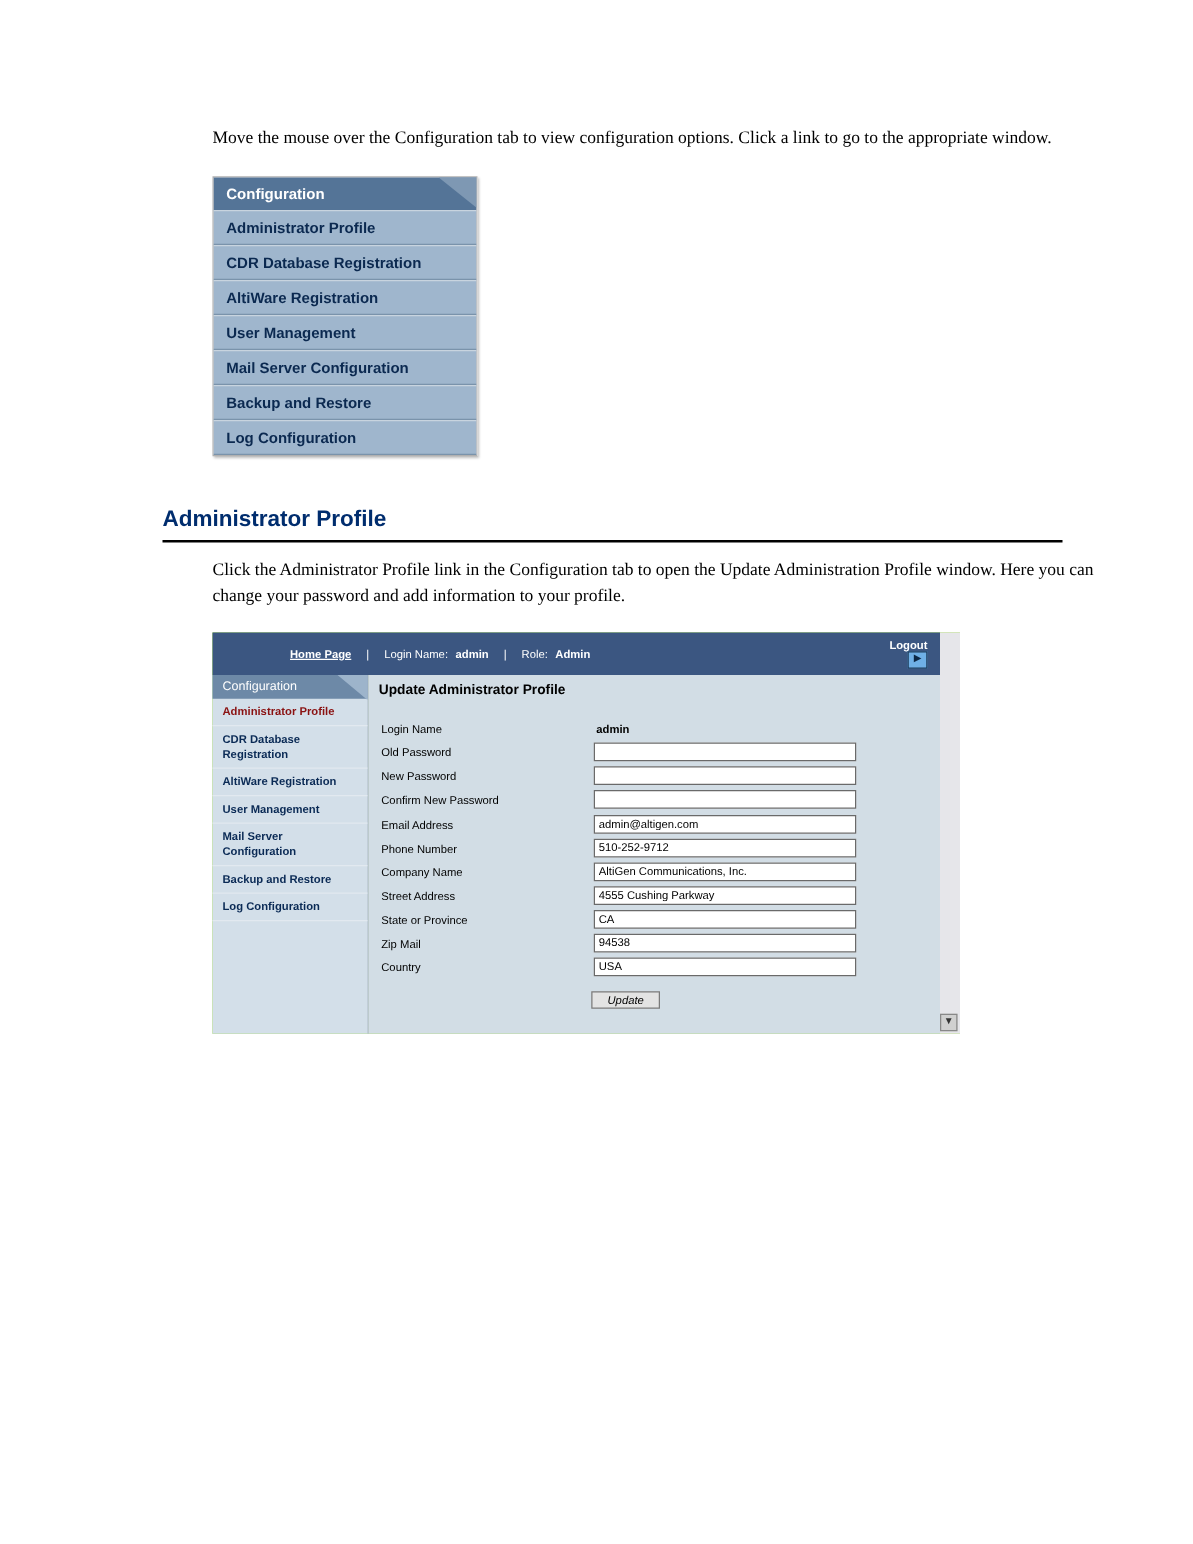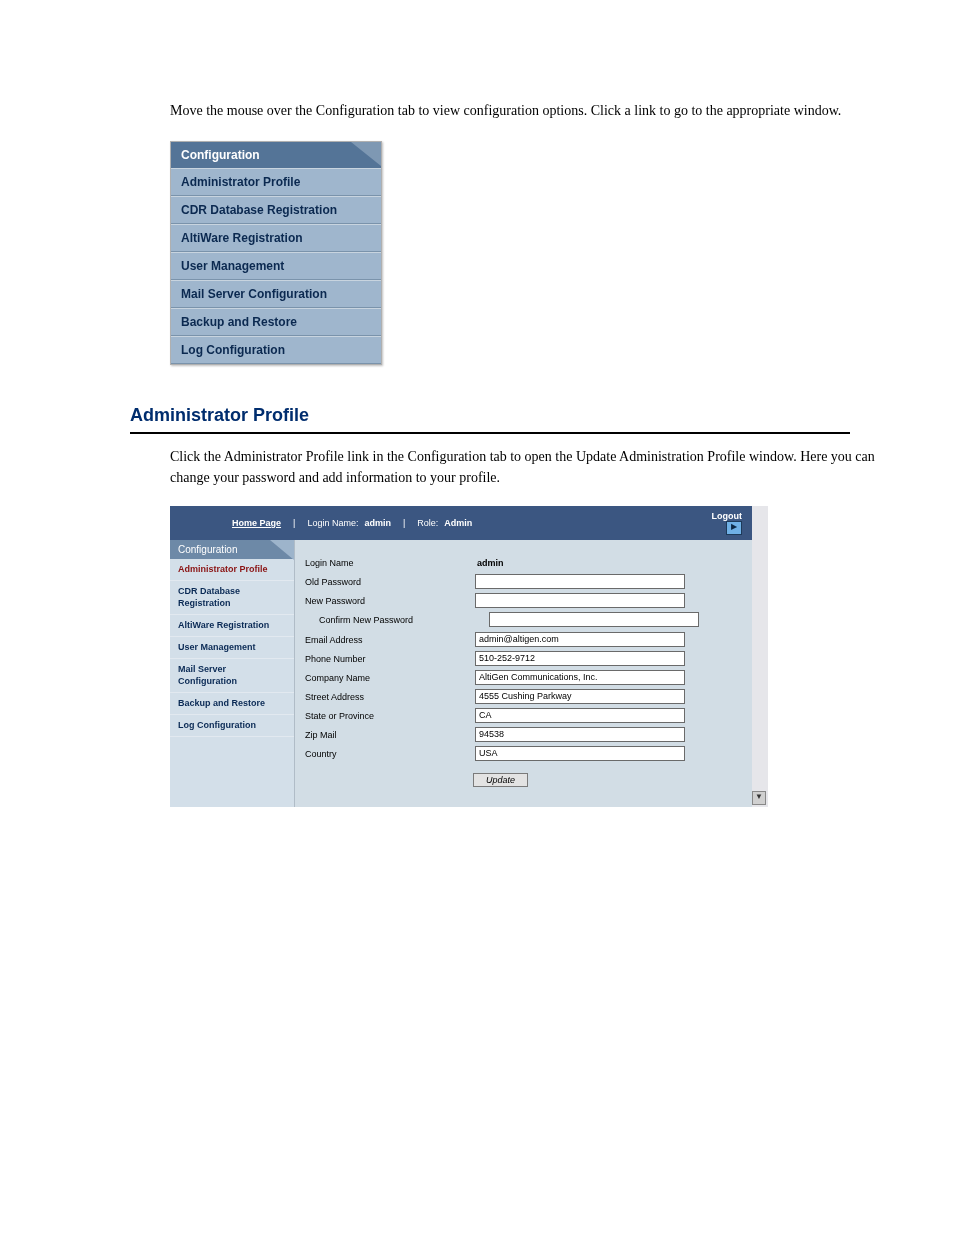--- a/index.html
+++ b/index.html
@@ -200,21 +200,21 @@
     display: flex;
     align-items: flex-start;
     margin: 3px 0;
   }
   .app-shot .form-row .lbl {
     width: 170px;
     font-size: 9px;
     color: #000;
     padding: 3px 0 3px 2px;
   }
-  .app-shot .form-row .lbl.tall { line-height: 1.2; margin-left: 14px; }
+  .app-shot .form-row .lbl.tall { line-height: 1.2; }
   .app-shot .form-row .val-static {
     font-size: 9px;
     font-weight: bold;
     padding: 3px 2px;
   }
   .app-shot .form-row input[type=text],
   .app-shot .form-row input[type=password] {
     width: 210px;
     height: 15px;
     font-size: 9px;
@@ -296,20 +296,21 @@
         <span class="side-link active">Administrator Profile</span>
         <span class="side-link">CDR Database Registration</span>
         <span class="side-link">AltiWare Registration</span>
         <span class="side-link">User Management</span>
         <span class="side-link">Mail Server Configuration</span>
         <span class="side-link">Backup and Restore</span>
         <span class="side-link">Log Configuration</span>
       </div>
 
       <div class="main">
+        <h3 class="page-title">Update Administrator Profile</h3>
 
         <div class="form-section">
 
           <div class="form-row">
             <div class="lbl">Login Name</div>
             <div class="val-static">admin</div>
           </div>
 
           <div class="form-row">
             <div class="lbl">Old Password</div>

